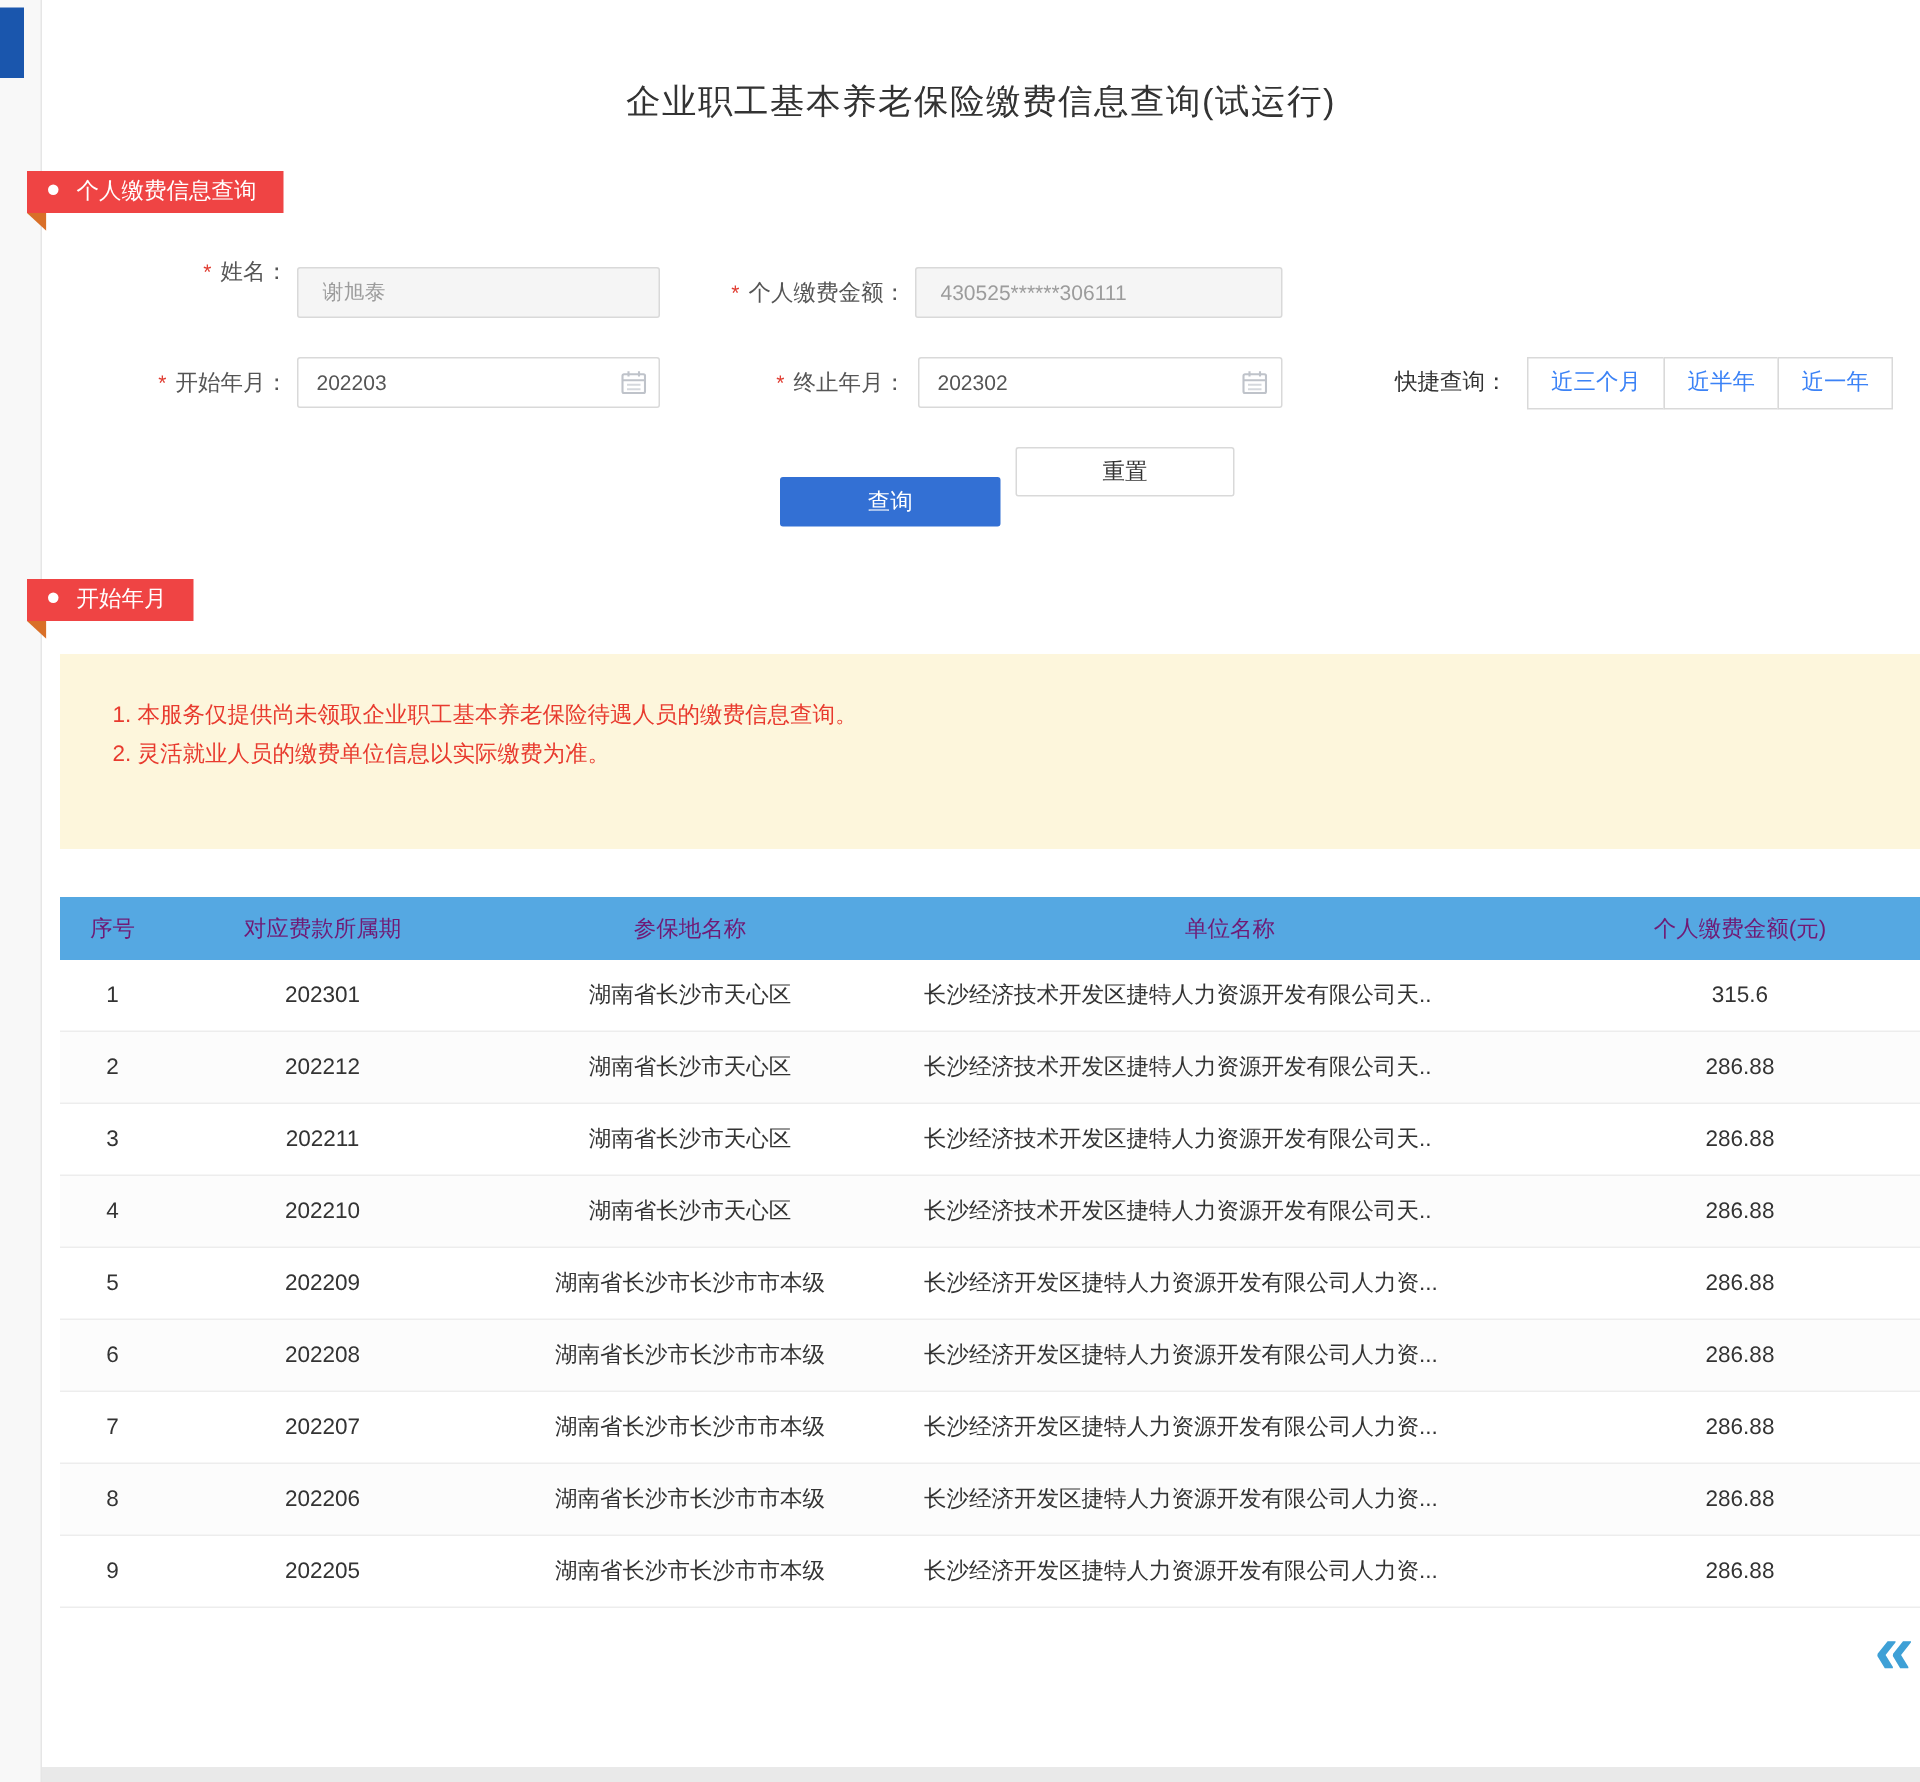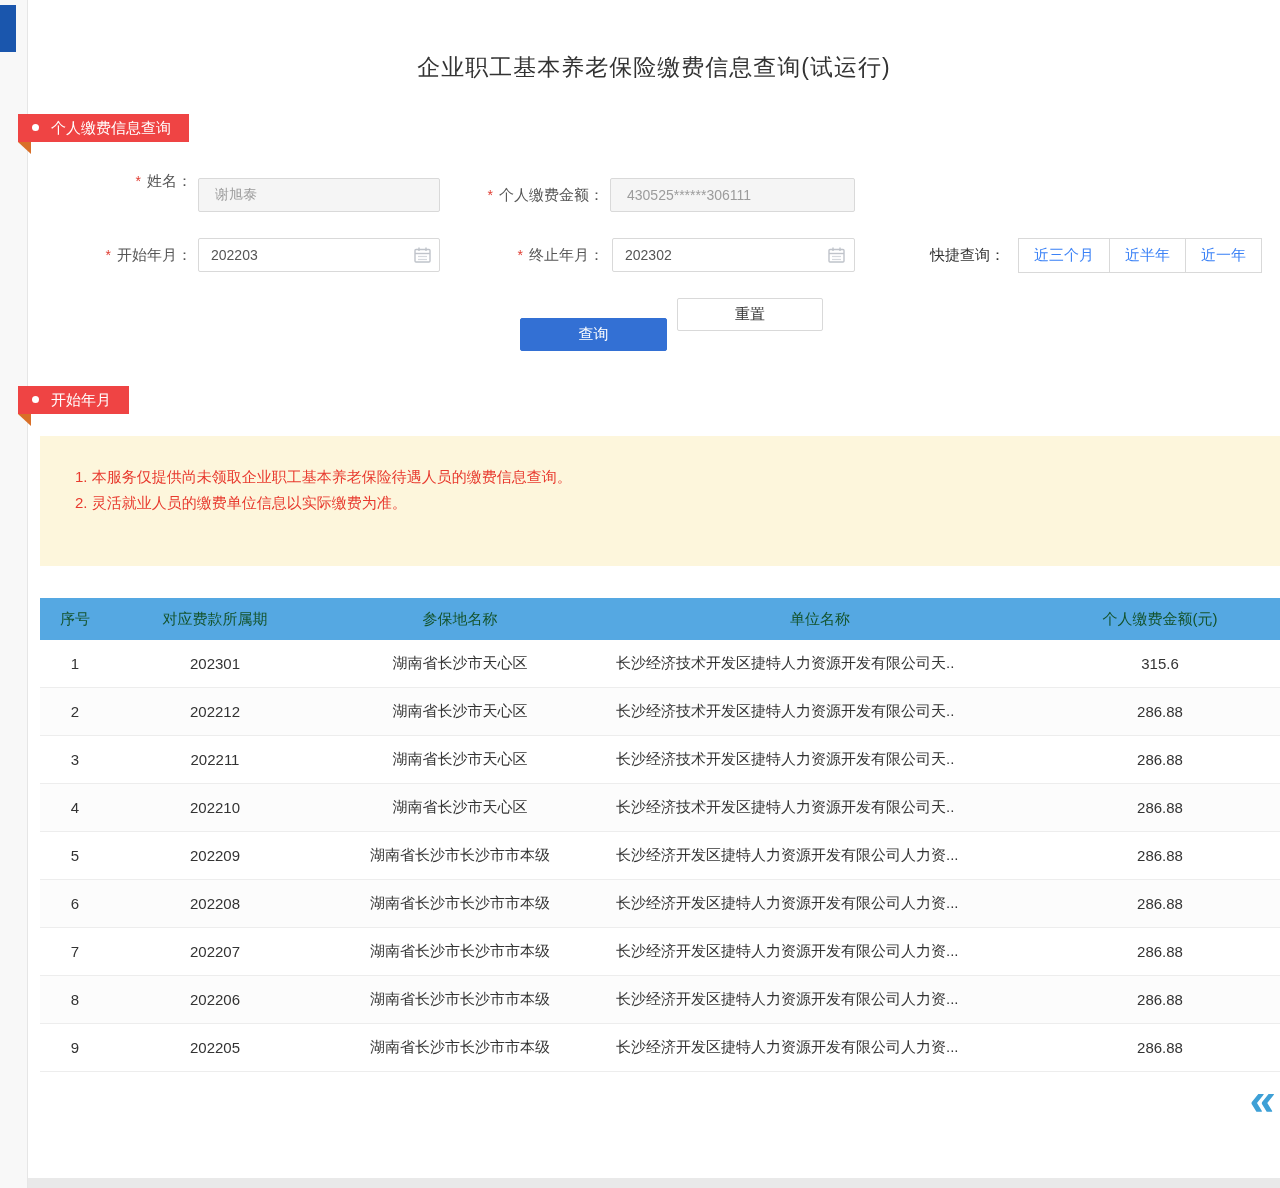--- a/index.html
+++ b/index.html
@@ -35,21 +35,21 @@
   .btn { position:absolute; top:298px; height:33px; border-radius:2px; font-size:15px; cursor:pointer; font-family:inherit; }
   .btn-primary { left:520px; width:147px; background:#3370d4; border:1px solid #3370d4; color:#fff;margin-top:20px; }
   .btn-plain { left:677px; width:146px; background:#fff; border:1px solid #d9d9d9; color:#333; }
 
   
   .notice { position:absolute; left:40px; top:436px; width:1240px; height:130px; background:#fdf6dc; padding:28px 20px 0 35px; }
   .notice p { color:#e83a2e; font-size:15px; line-height:26px; }
 
   
   .table { position:absolute; left:40px; top:598px; width:1240px; font-size:15px; }
-  .thead { display:flex; background:#55a8e2; color:#14532d; height:42px; align-items:center; }
+  .thead { display:flex; background:#55a8e2; color:#701a75; height:42px; align-items:center; }
   .trow { display:flex; background:#fff; height:48px; align-items:center; border-bottom:1px solid #ededed; color:#333; }
   .trow:nth-child(even) { background:#fcfcfc; }
   .cell { overflow:hidden; white-space:nowrap; }
   .c0 { width:70px;  text-align:center; }
   .c1 { width:210px; text-align:center; }
   .c2 { width:280px; text-align:center; }
   .c3 { width:440px; text-align:left; padding-left:16px; }
   .c4 { width:240px; text-align:center; }
   .thead .c3 { text-align:center; padding-left:0; }
 

